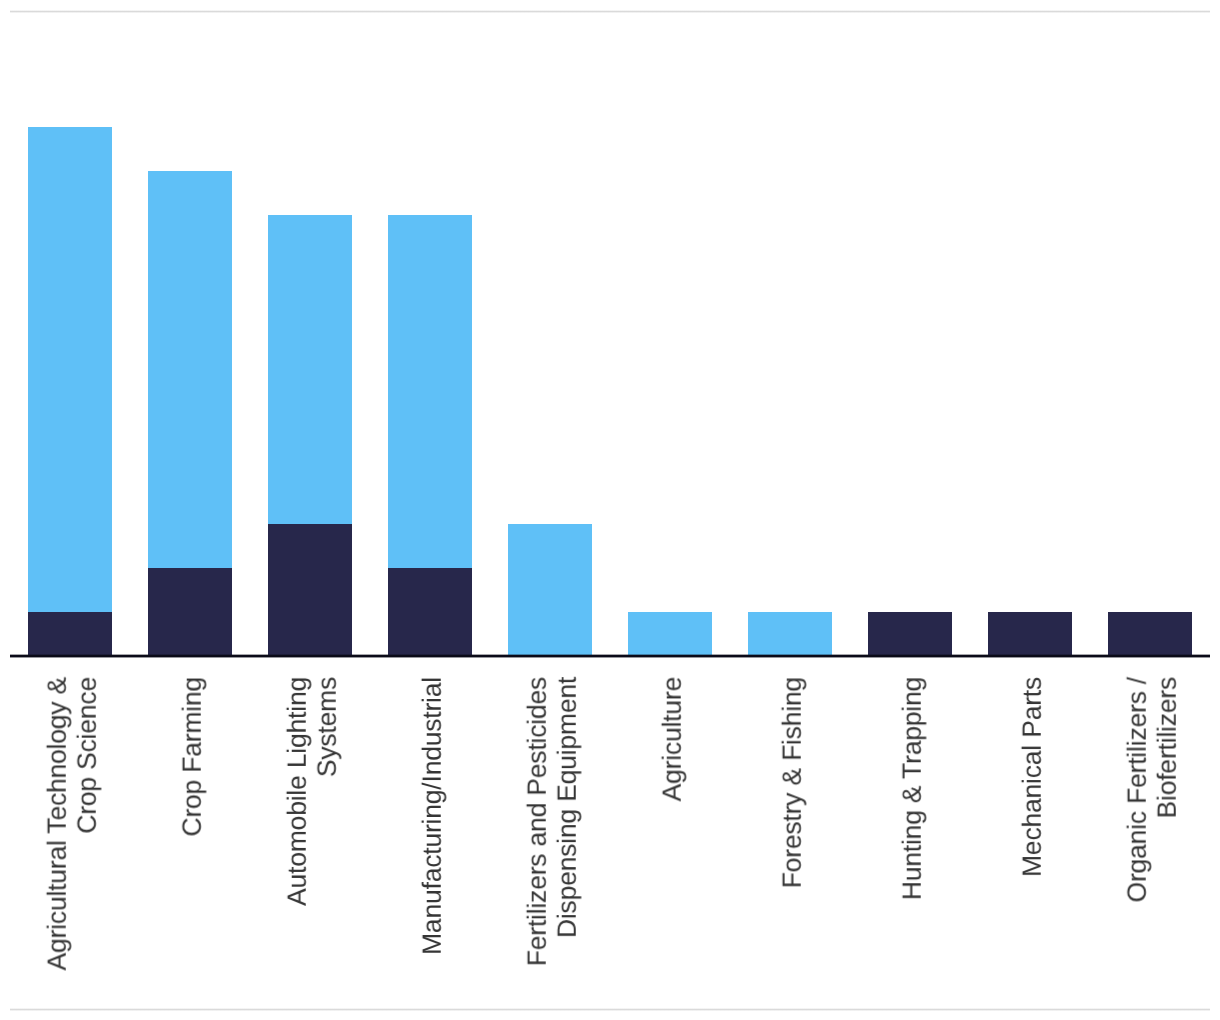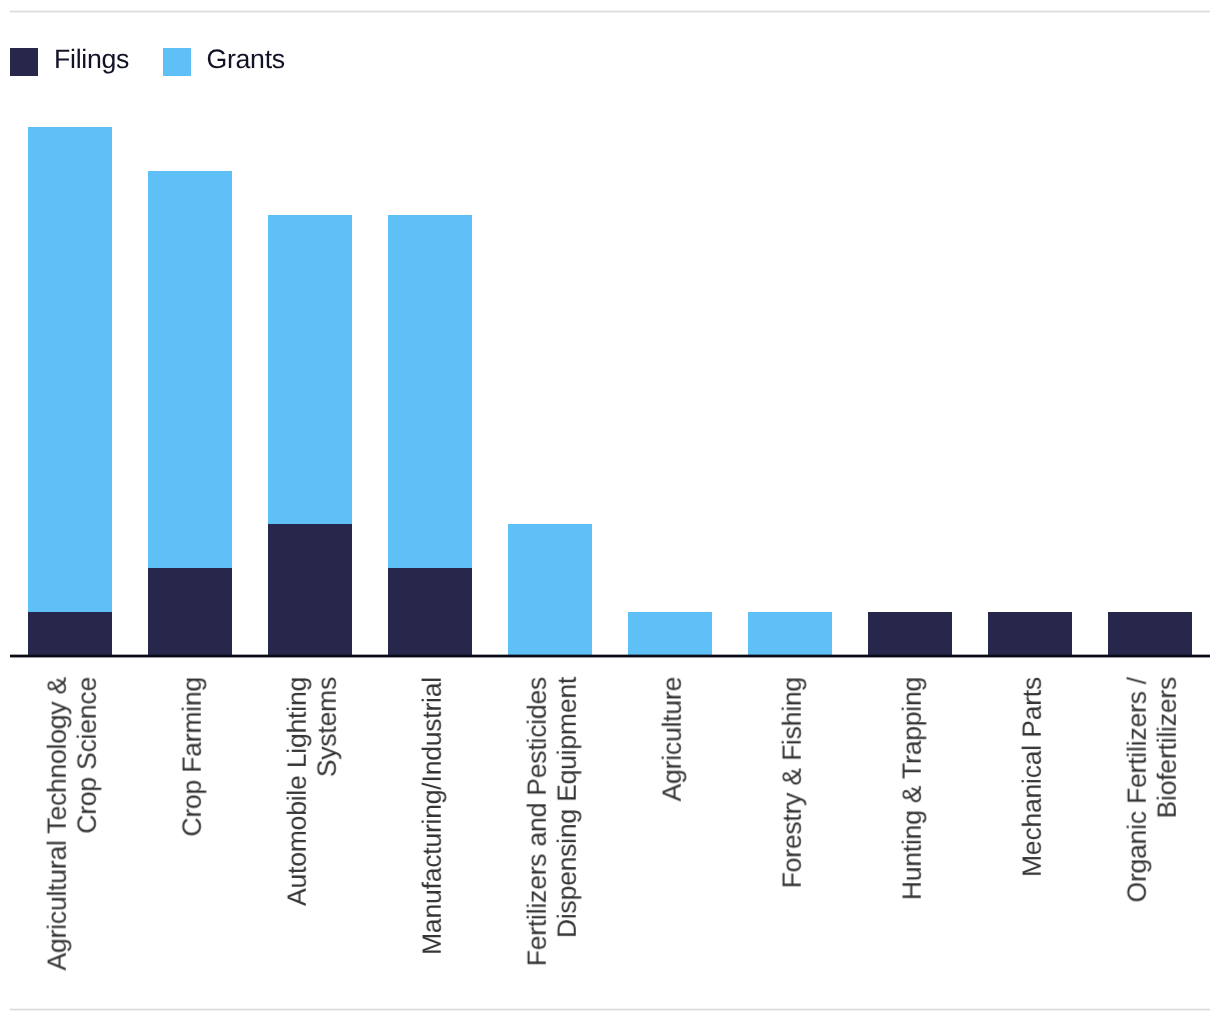--- a/index.html
+++ b/index.html
@@ -68,31 +68,20 @@
   }
 </style>
 </head>
 <body>
 
 <div class="page">
 
   <div class="rule rule-top" style="--rule-color: 218,218,218;"></div>
   <div class="rule rule-bottom" style="--rule-color: 218,218,218;"></div>
 
-  <div class="legend">
-    <div class="legend-item">
-      <span class="swatch" style="background: rgb(39, 39, 75);"></span>
-      <span class="legend-label" style="color: rgb(17, 18, 38);">Filings</span>
-    </div>
-    <span class="legend-gap"></span>
-    <div class="legend-item">
-      <span class="swatch" style="background: rgb(95, 192, 247);"></span>
-      <span class="legend-label" style="color: rgb(17, 18, 38);">Grants</span>
-    </div>
-  </div>
 
 
   <div class="plot" id="plot">
       <div class="bar" style="left: 28.2px; top: 126.654px; height: 529.296px;">
         <div class="seg" style="top: 0px; height: 485.188px; background: rgb(95, 192, 247);"></div>
         <div class="seg" style="top: 485.188px; height: 44.108px; background: rgb(39, 39, 75);"></div>
       </div>
       <div class="lbl" style="left: 31px;">
         <div class="lbl-line" style="color: rgb(53, 53, 53);">Agricultural Technology &amp;</div>
         <div class="lbl-line" style="color: rgb(53, 53, 53);">Crop Science</div>

